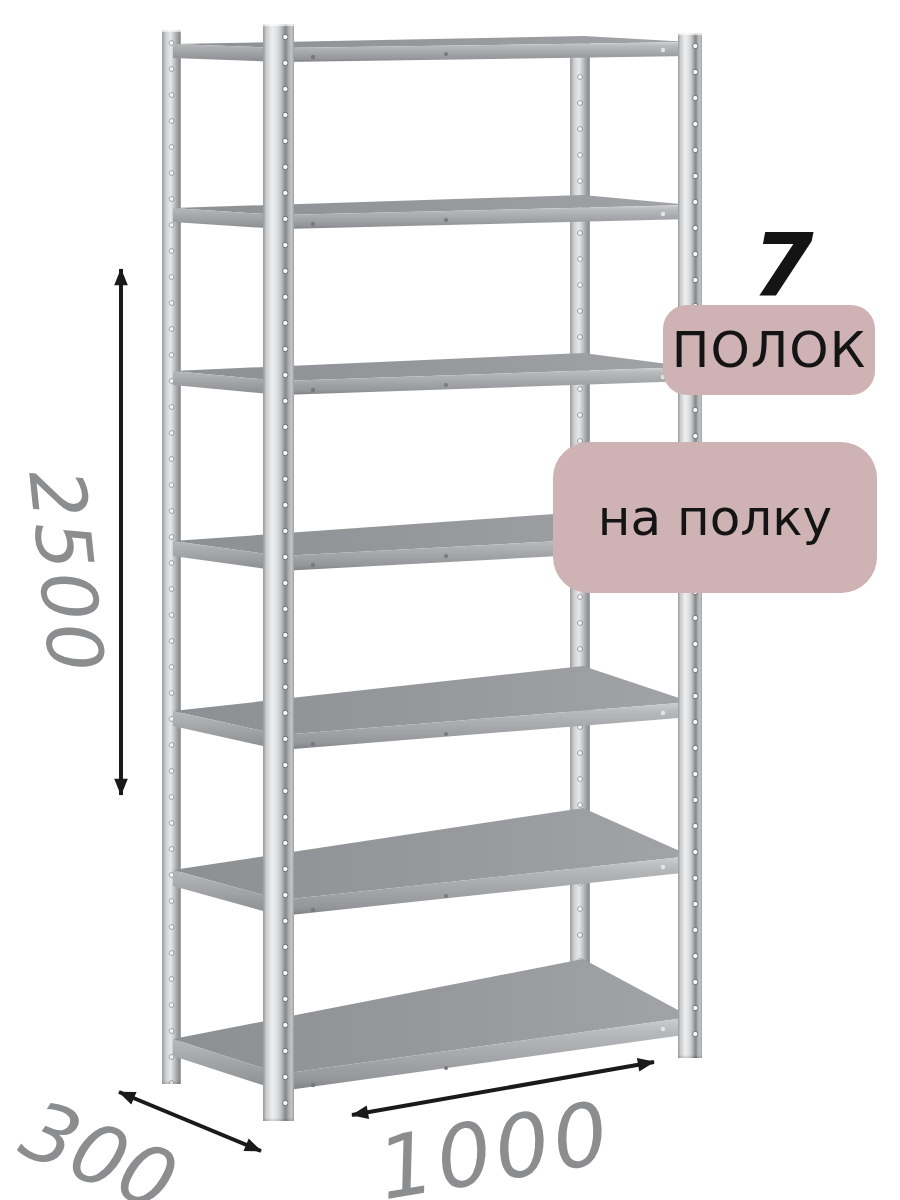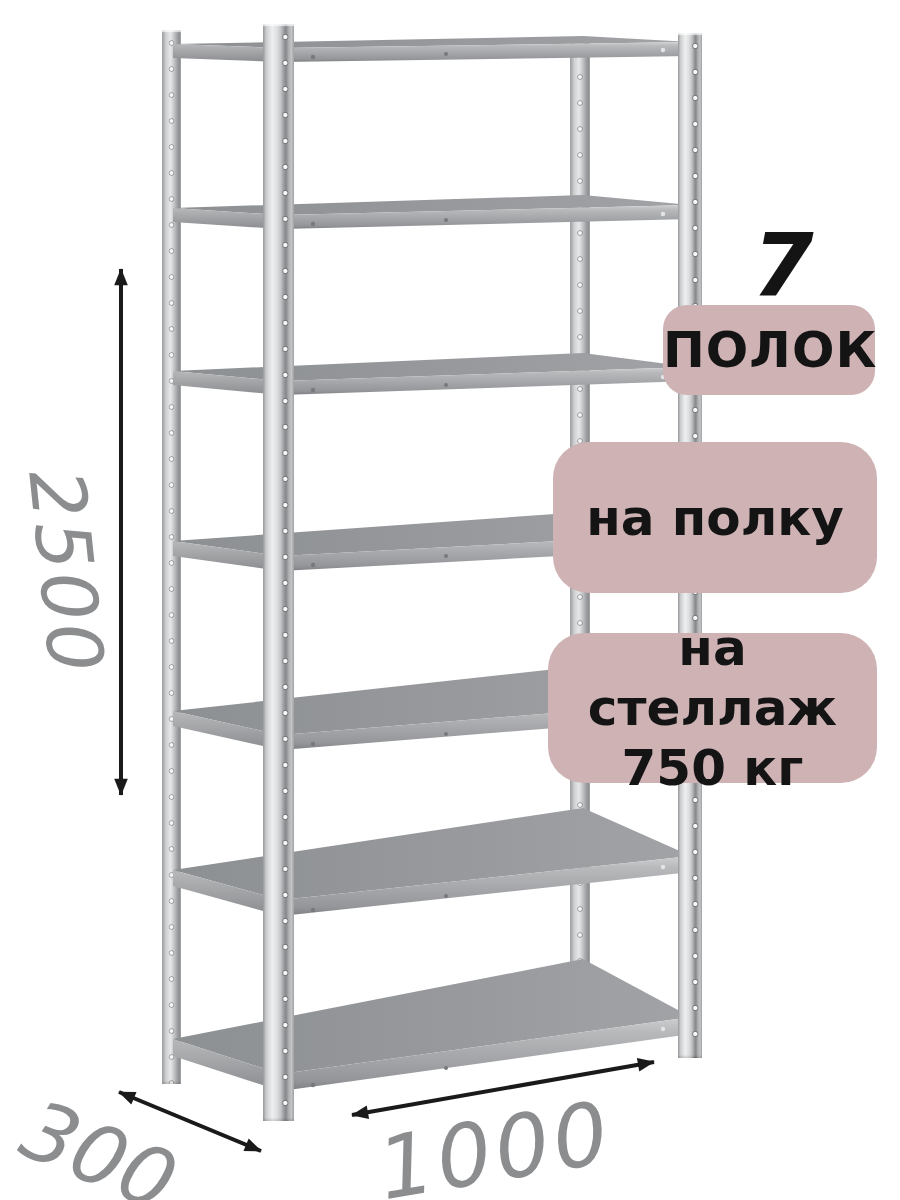--- a/index.html
+++ b/index.html
@@ -28,21 +28,21 @@
   }
   .post-back-left  { left:162px; top:30px;  width:19px; height:1054px; z-index:1; }
   .post-back-right { left:570px; top:38px;  width:20px; height:947px;  z-index:1; }
   .post-front-left { left:263px; top:24px;  width:31px; height:1097px; z-index:3; }
   .post-front-right{ left:678px; top:33px;  width:24px; height:1025px; z-index:3; }
 
   
   .badge {
     position:absolute; z-index:4;
     background:var(--badge_bg,#ceb2b4); color:var(--badge_text,#141414);
-    font-weight:bold; text-align:center;
+    font-weight:normal; text-align:center;
   }
   .badge-count { left:663px; top:305px; width:212px; height:90px; border-radius:24px;
                  font-size:50px; line-height:90px; letter-spacing:1px; }
   .badge-two { display:flex; flex-direction:column; justify-content:center; }
   .badge-shelf-load { left:553px; top:442px; width:324px; height:151px; border-radius:36px;
                       font-size:50px; line-height:60px; }
   .badge-rack-load  { left:548px; top:633px; width:329px; height:150px; border-radius:36px;
                       font-size:50px; line-height:60px; }
   .count-number {
     position:absolute; left:723px; top:222px; width:120px; z-index:4;
@@ -172,18 +172,14 @@
 
   <div class="count-number">7</div>
   <div class="badge badge-count">
     <span>ПОЛОК</span>
   </div>
 
   <div class="badge badge-two badge-shelf-load">
     <span>на полку</span>
   </div>
 
-  <div class="badge badge-two badge-rack-load">
-    <span>на стеллаж</span>
-    <span>750 кг</span>
-  </div>
 
 </div>
 
 </body></html>

